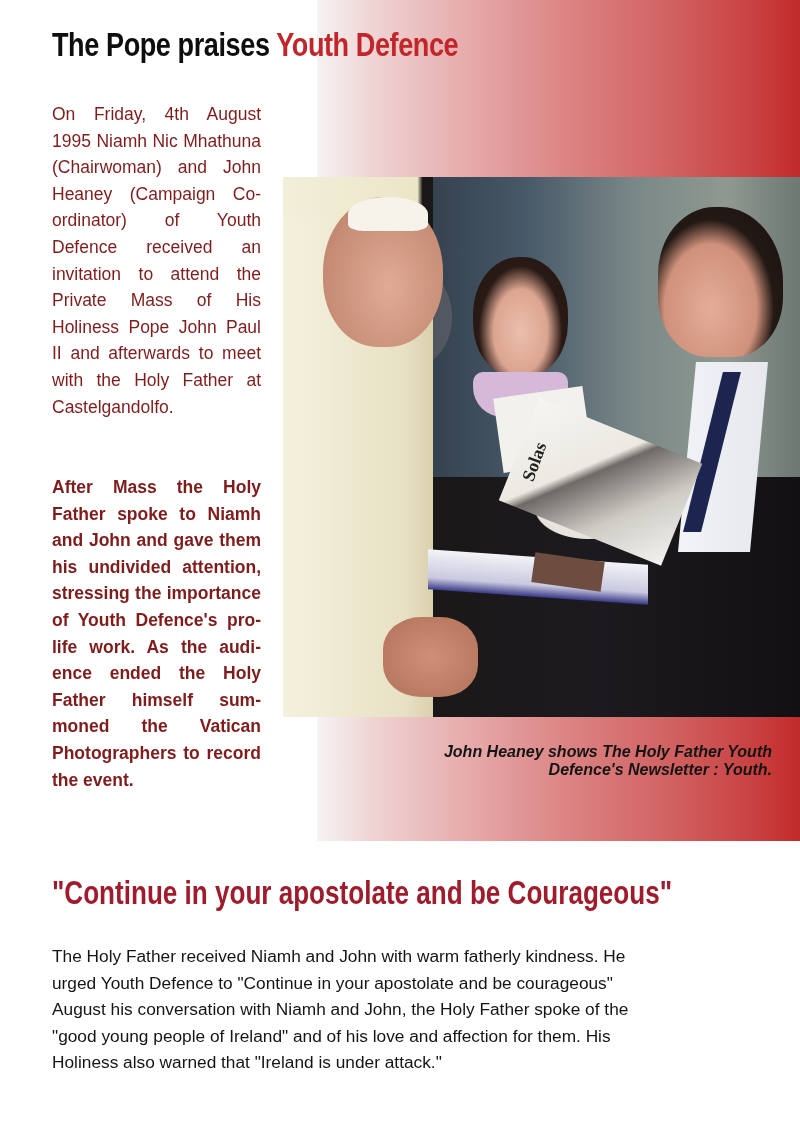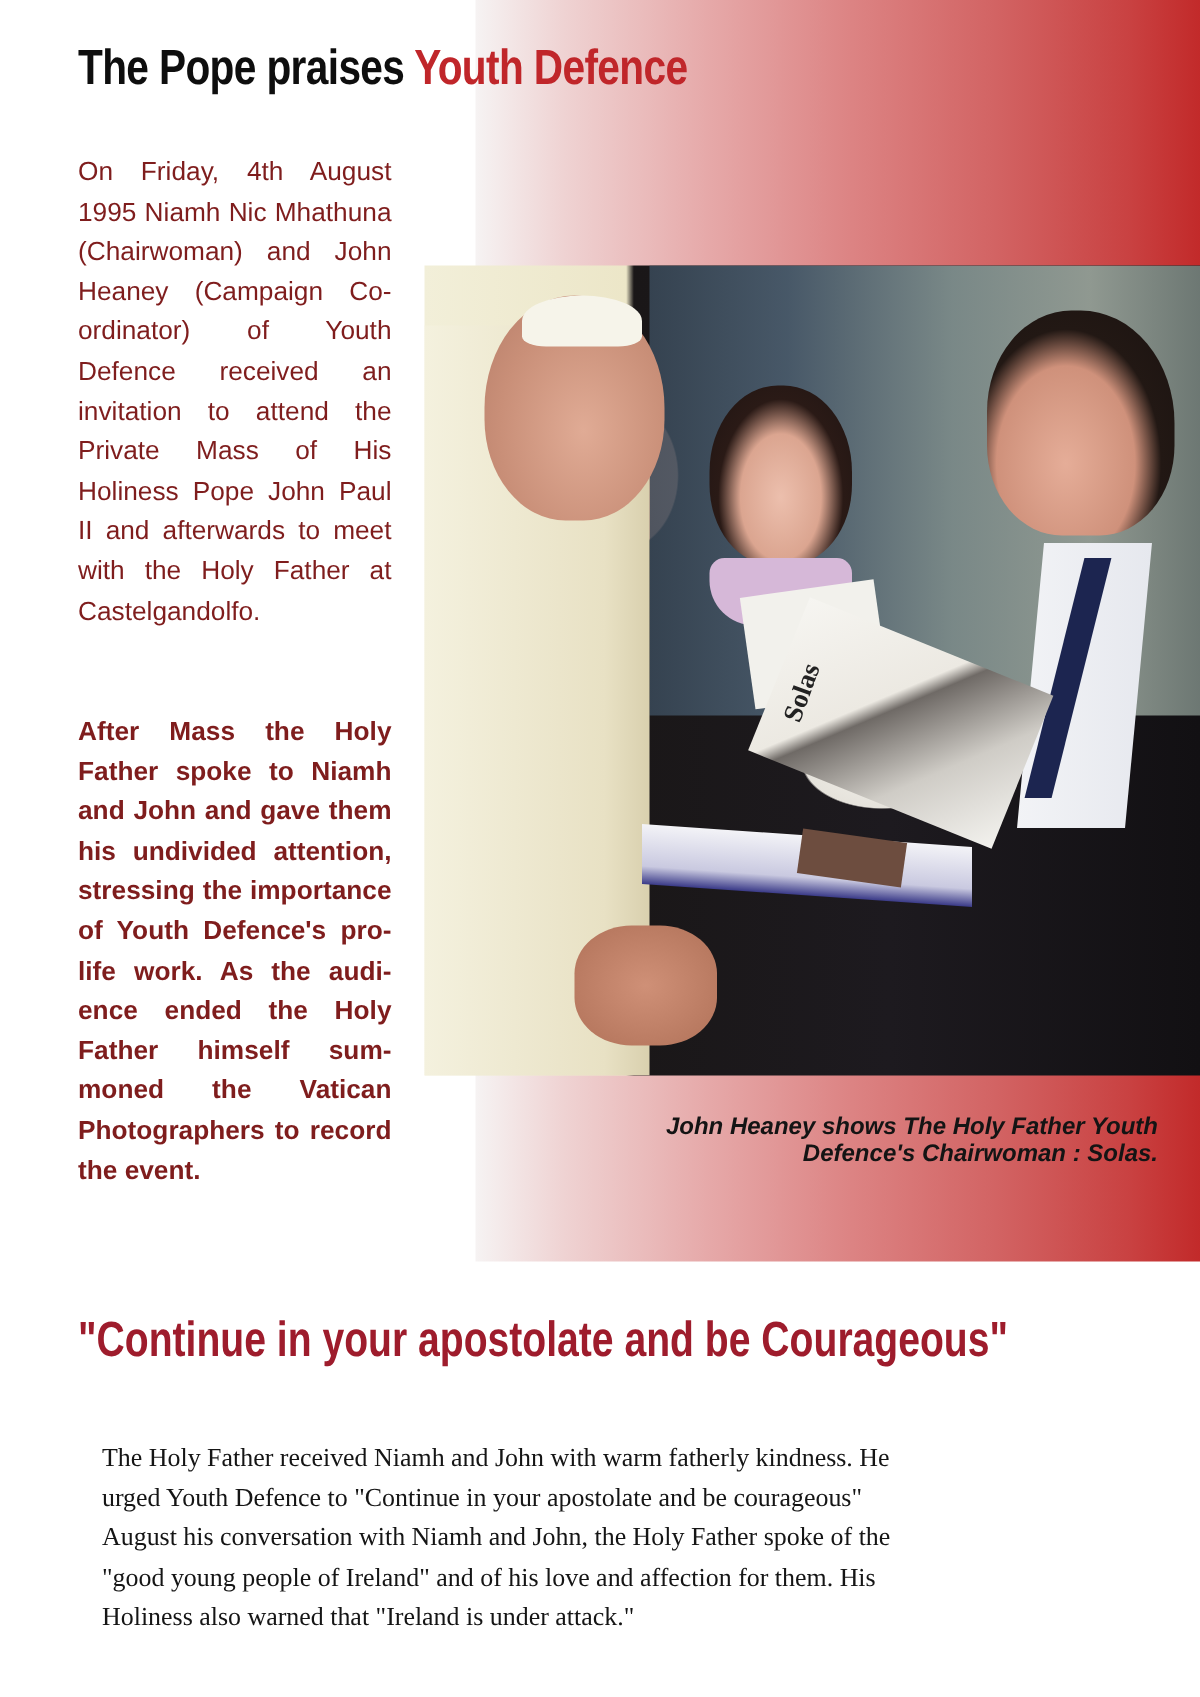--- a/index.html
+++ b/index.html
@@ -113,22 +113,22 @@
       font-family: "Liberation Sans", sans-serif; font-weight: bold; font-style: italic;
       font-size: 16px; line-height: 18px; text-align: right; color: #141414;
     }
     .quote-heading {
       position: absolute; left: 52px; top: 874px; margin: 0;
       font-family: "Liberation Sans", sans-serif; font-weight: bold;
       font-size: 33px; color: #9e1c2c; white-space: nowrap;
       transform: scaleX(0.79); transform-origin: left top;
     }
     .body-text {
-      position: absolute; left: 52px; top: 943px; width: 690px; margin: 16px;
-      font-size: 17.3px; line-height: 26.5px; color: #151515; font-family: Liberation Serif, serif;
+      position: absolute; left: 52px; top: 943px; width: 690px; margin: 0;
+      font-size: 17.3px; line-height: 26.5px; color: #151515;
     }
     .body-text span { display: block; white-space: nowrap; }
   </style>
 </head>
 <body>
 
 <div class="gradient-panel"></div>
 
 <h1 class="title"><span>The Pope praises </span><span class="accent">Youth Defence</span></h1>
 
@@ -148,21 +148,21 @@
   <div class="newsletter"></div>
   <div class="solas"></div>
   <div class="solas-label">Solas</div>
   <div class="folder"></div>
   <div class="book"></div>
   <div class="pope-hands"></div>
 </div>
 
 <p class="caption">
   <span>John Heaney shows The Holy Father Youth</span><br>
-  <span>Defence's Chairwoman : Solas.</span>
+  <span>Defence's Newsletter : Youth.</span>
 </p>
 
 <h2 class="quote-heading">"Continue in your apostolate and be Courageous"</h2>
 
 <div class="body-text">
   <span>The Holy Father received Niamh and John with warm fatherly kindness. He</span>
   <span>urged Youth Defence to "Continue in your apostolate and be courageous"</span>
   <span>August his conversation with Niamh and John, the Holy Father spoke of the</span>
   <span>"good young people of Ireland" and of his love and affection for them. His</span>
   <span>Holiness also warned that "Ireland is under attack."</span>

